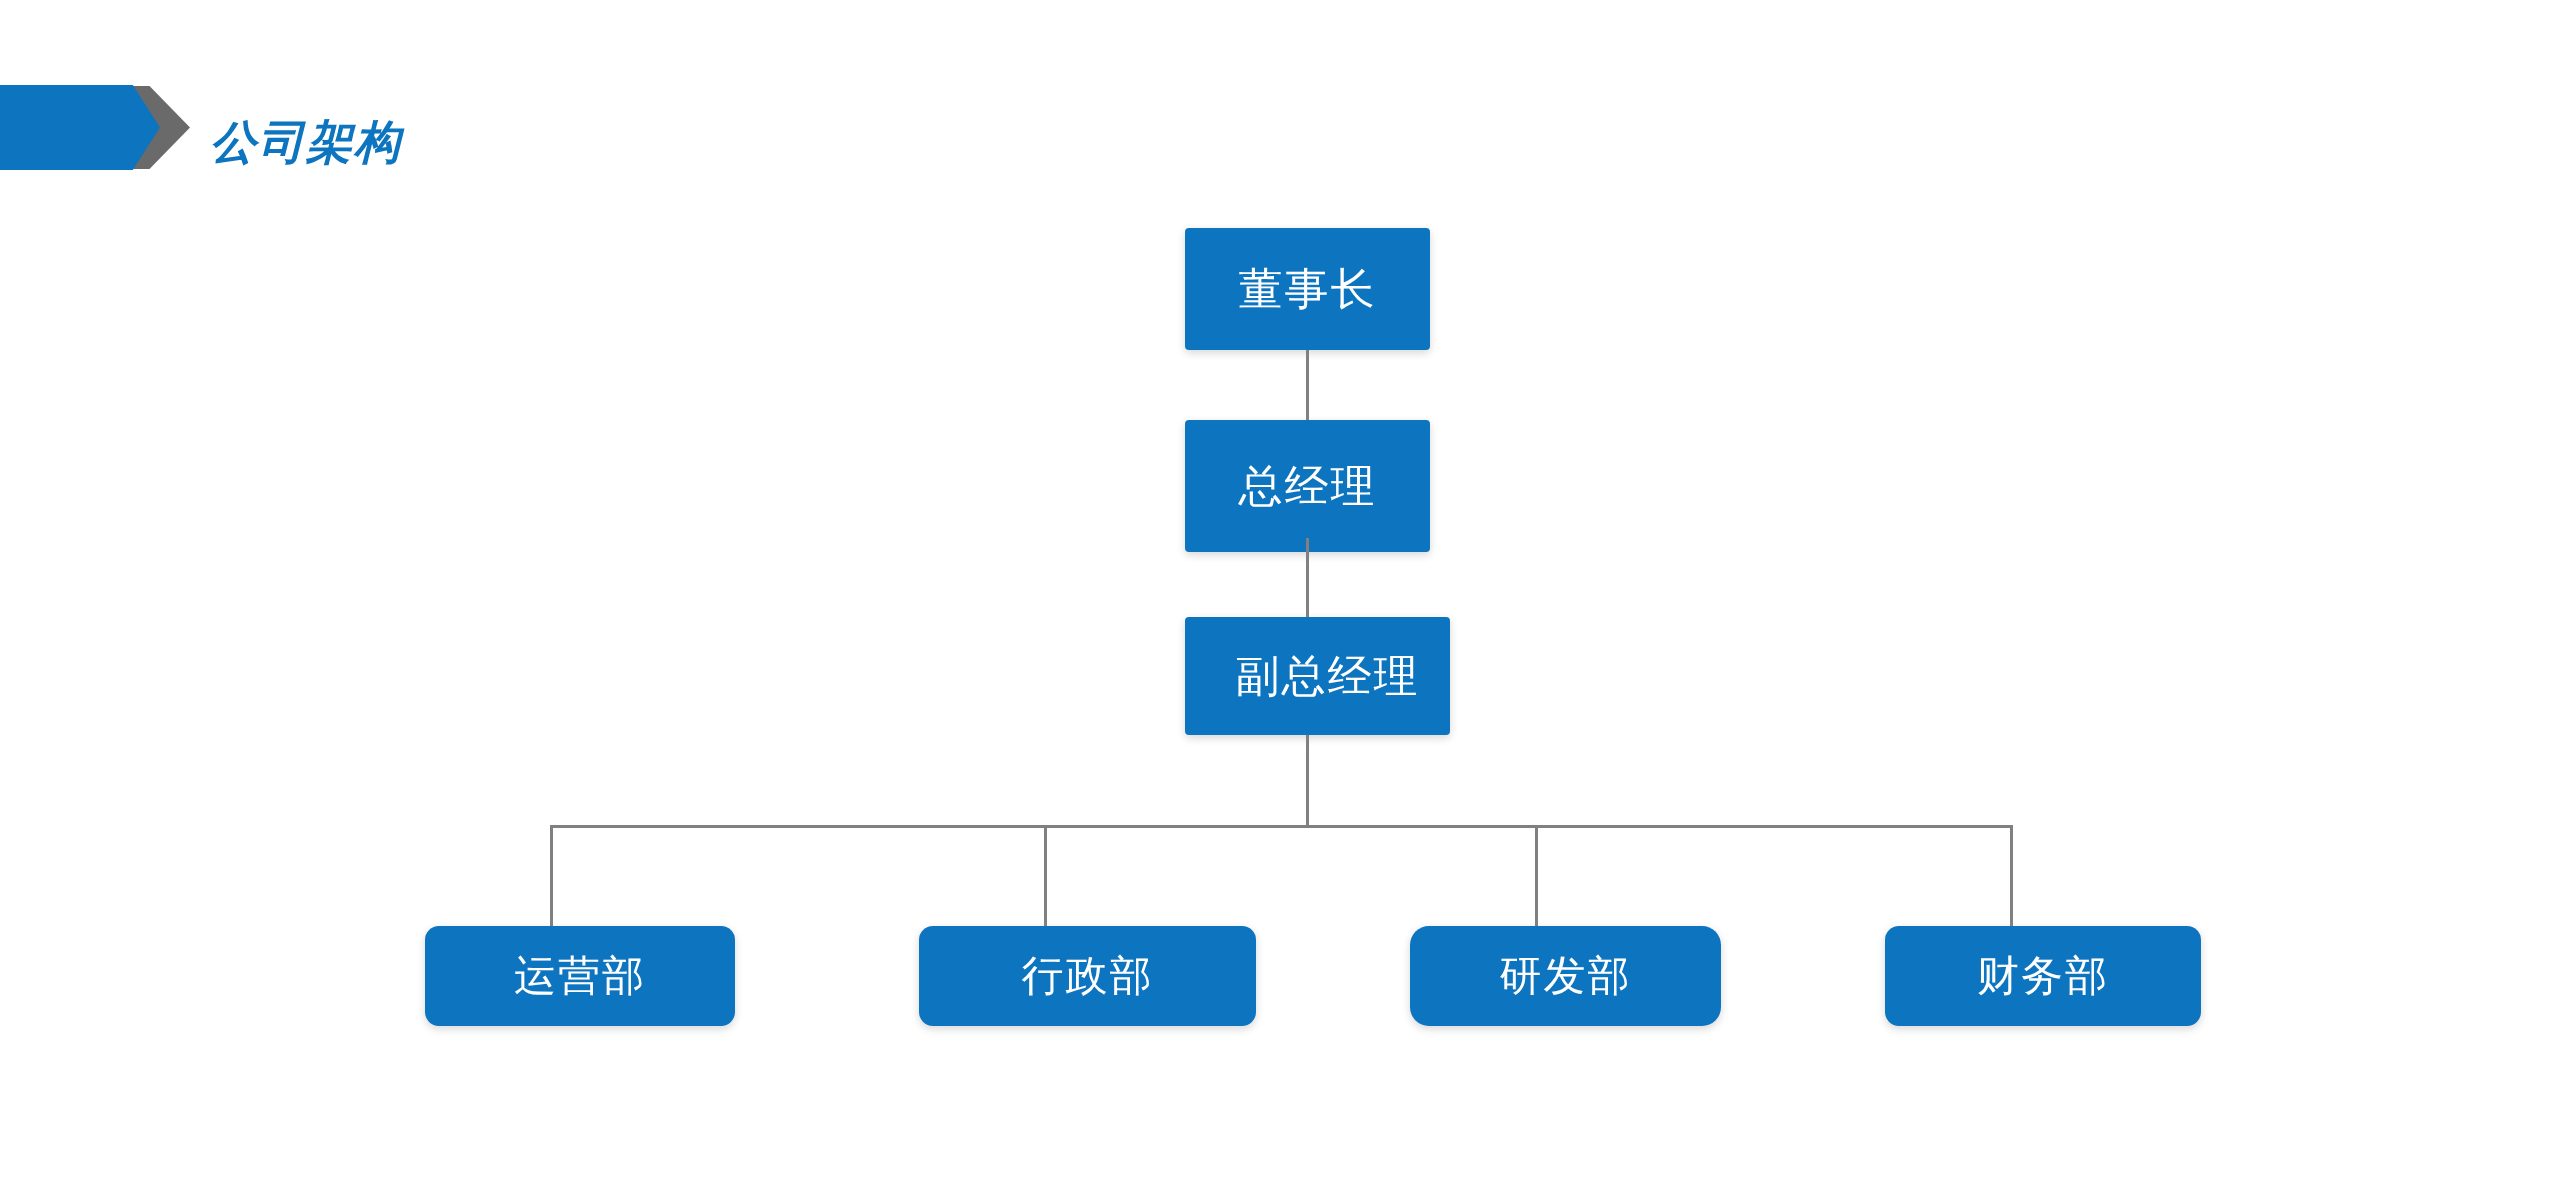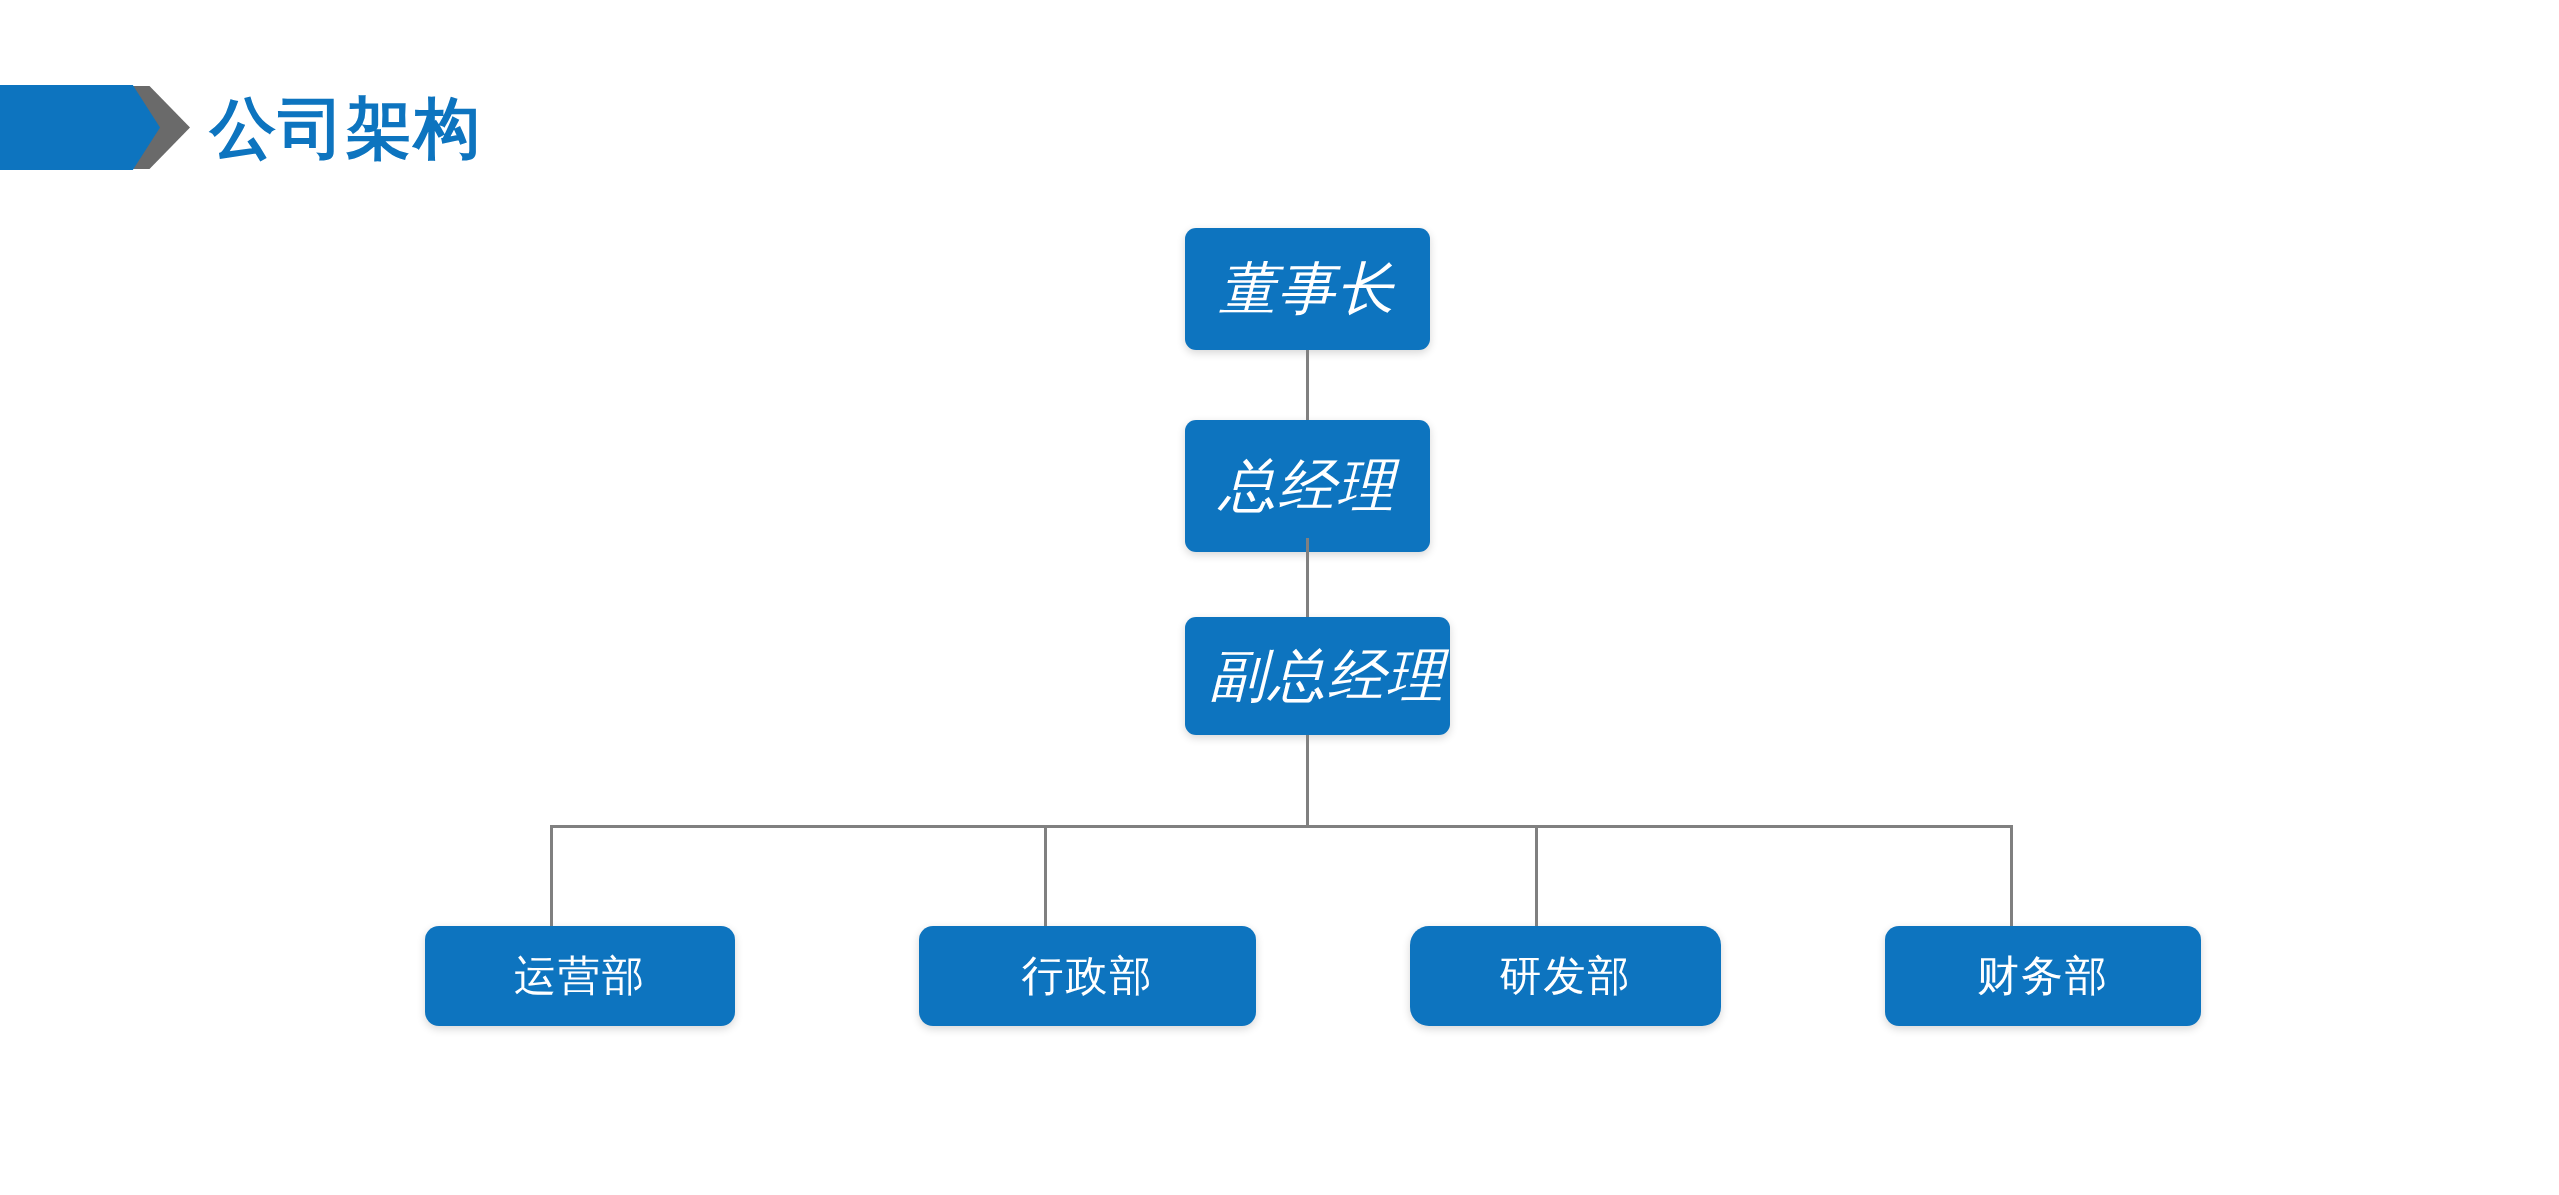--- a/index.html
+++ b/index.html
@@ -32,47 +32,47 @@
     left: 0px;
     top: 85px;
     width: 160px;
     height: 85px;
     background: var(--accent, #0d74bf);
     clip-path: polygon(0 0, 83% 0, 100% 50%, 83% 100%, 0 100%);
   }
   .title {
     position: absolute;
     left: 210px;
-    top: 86px;
+    top: 100px;
     height: 85px;
     line-height: 85px;
     margin: 0;
-    font-size: 66px;
+    font-size: 46px;
     font-weight: bold;
     letter-spacing: 2px;
     color: var(--accent, #0d74bf);
     white-space: nowrap;
+    font-style: italic;
   }
 
   
   .node {
     position: absolute;
     background: var(--accent, #0d74bf);
     color: #ffffff;
     display: flex;
     align-items: center;
     justify-content: center;
     letter-spacing: 2px;
     box-shadow: 0 3px 9px rgba(0,0,0,0.16);
   }
   .node.top {
     width: 245px;
-    border-radius: 11px;
-    font-size: 57px;
-    font-style: italic;
+    border-radius: 4px;
+    font-size: 44px;
   }
   .node.dept {
     top: 926px;
     height: 100px;
     border-radius: 14px;
     font-size: 42px;
     margin-left: 28px;
   }
 
   

